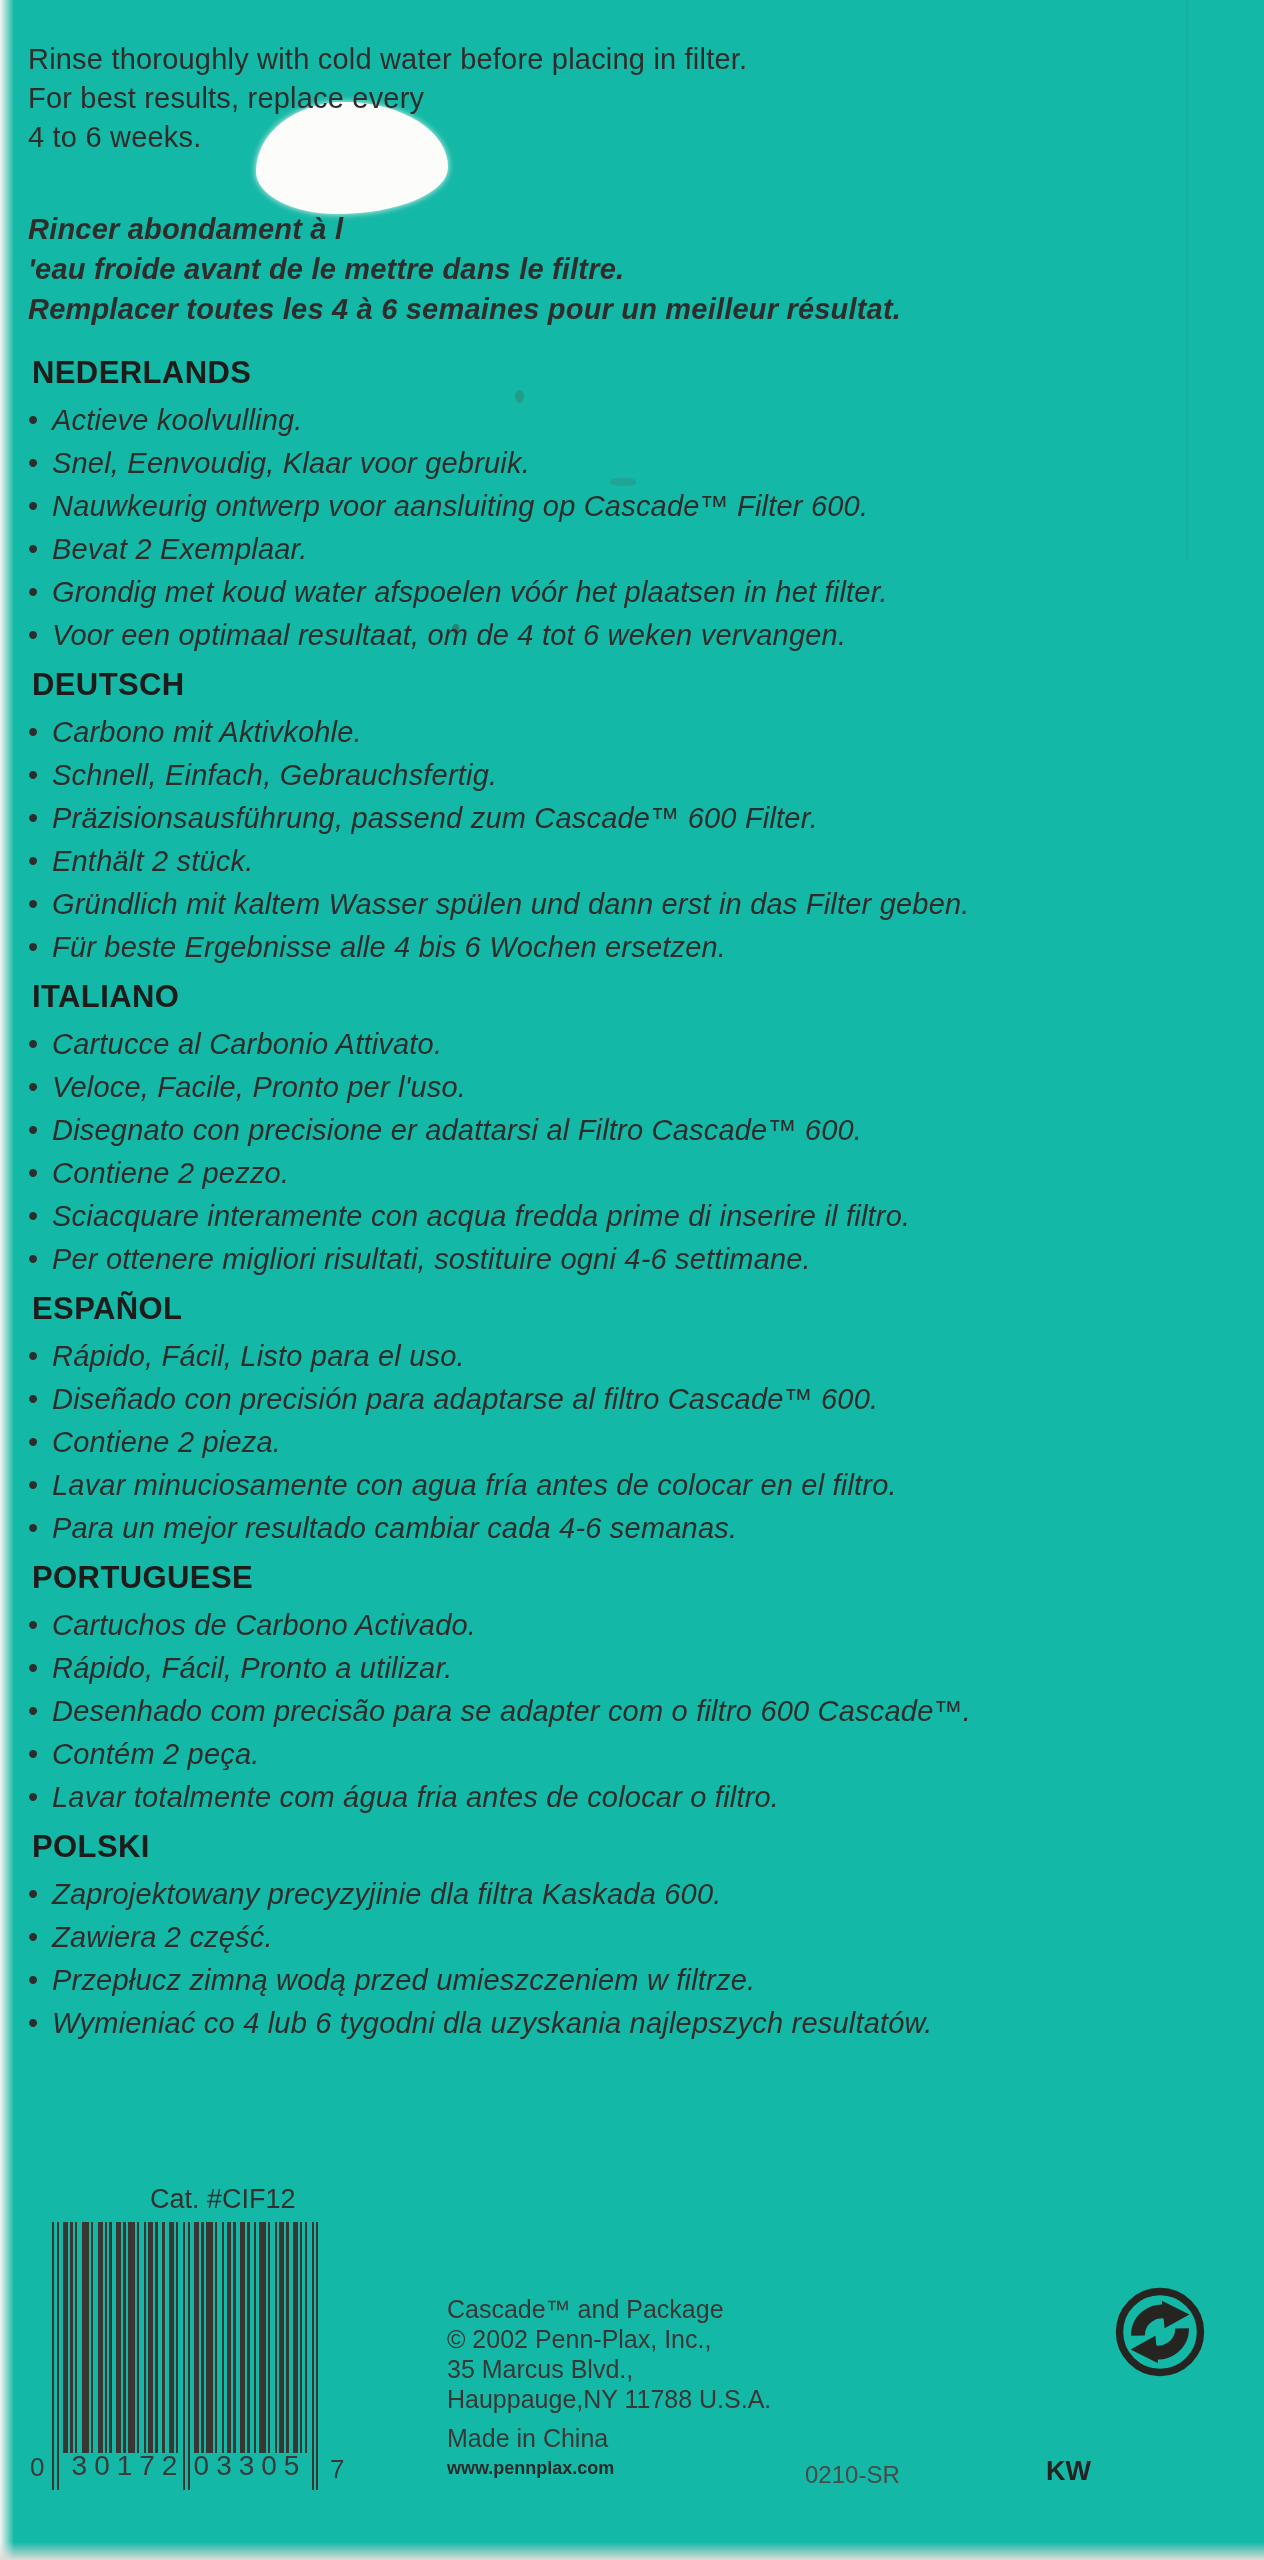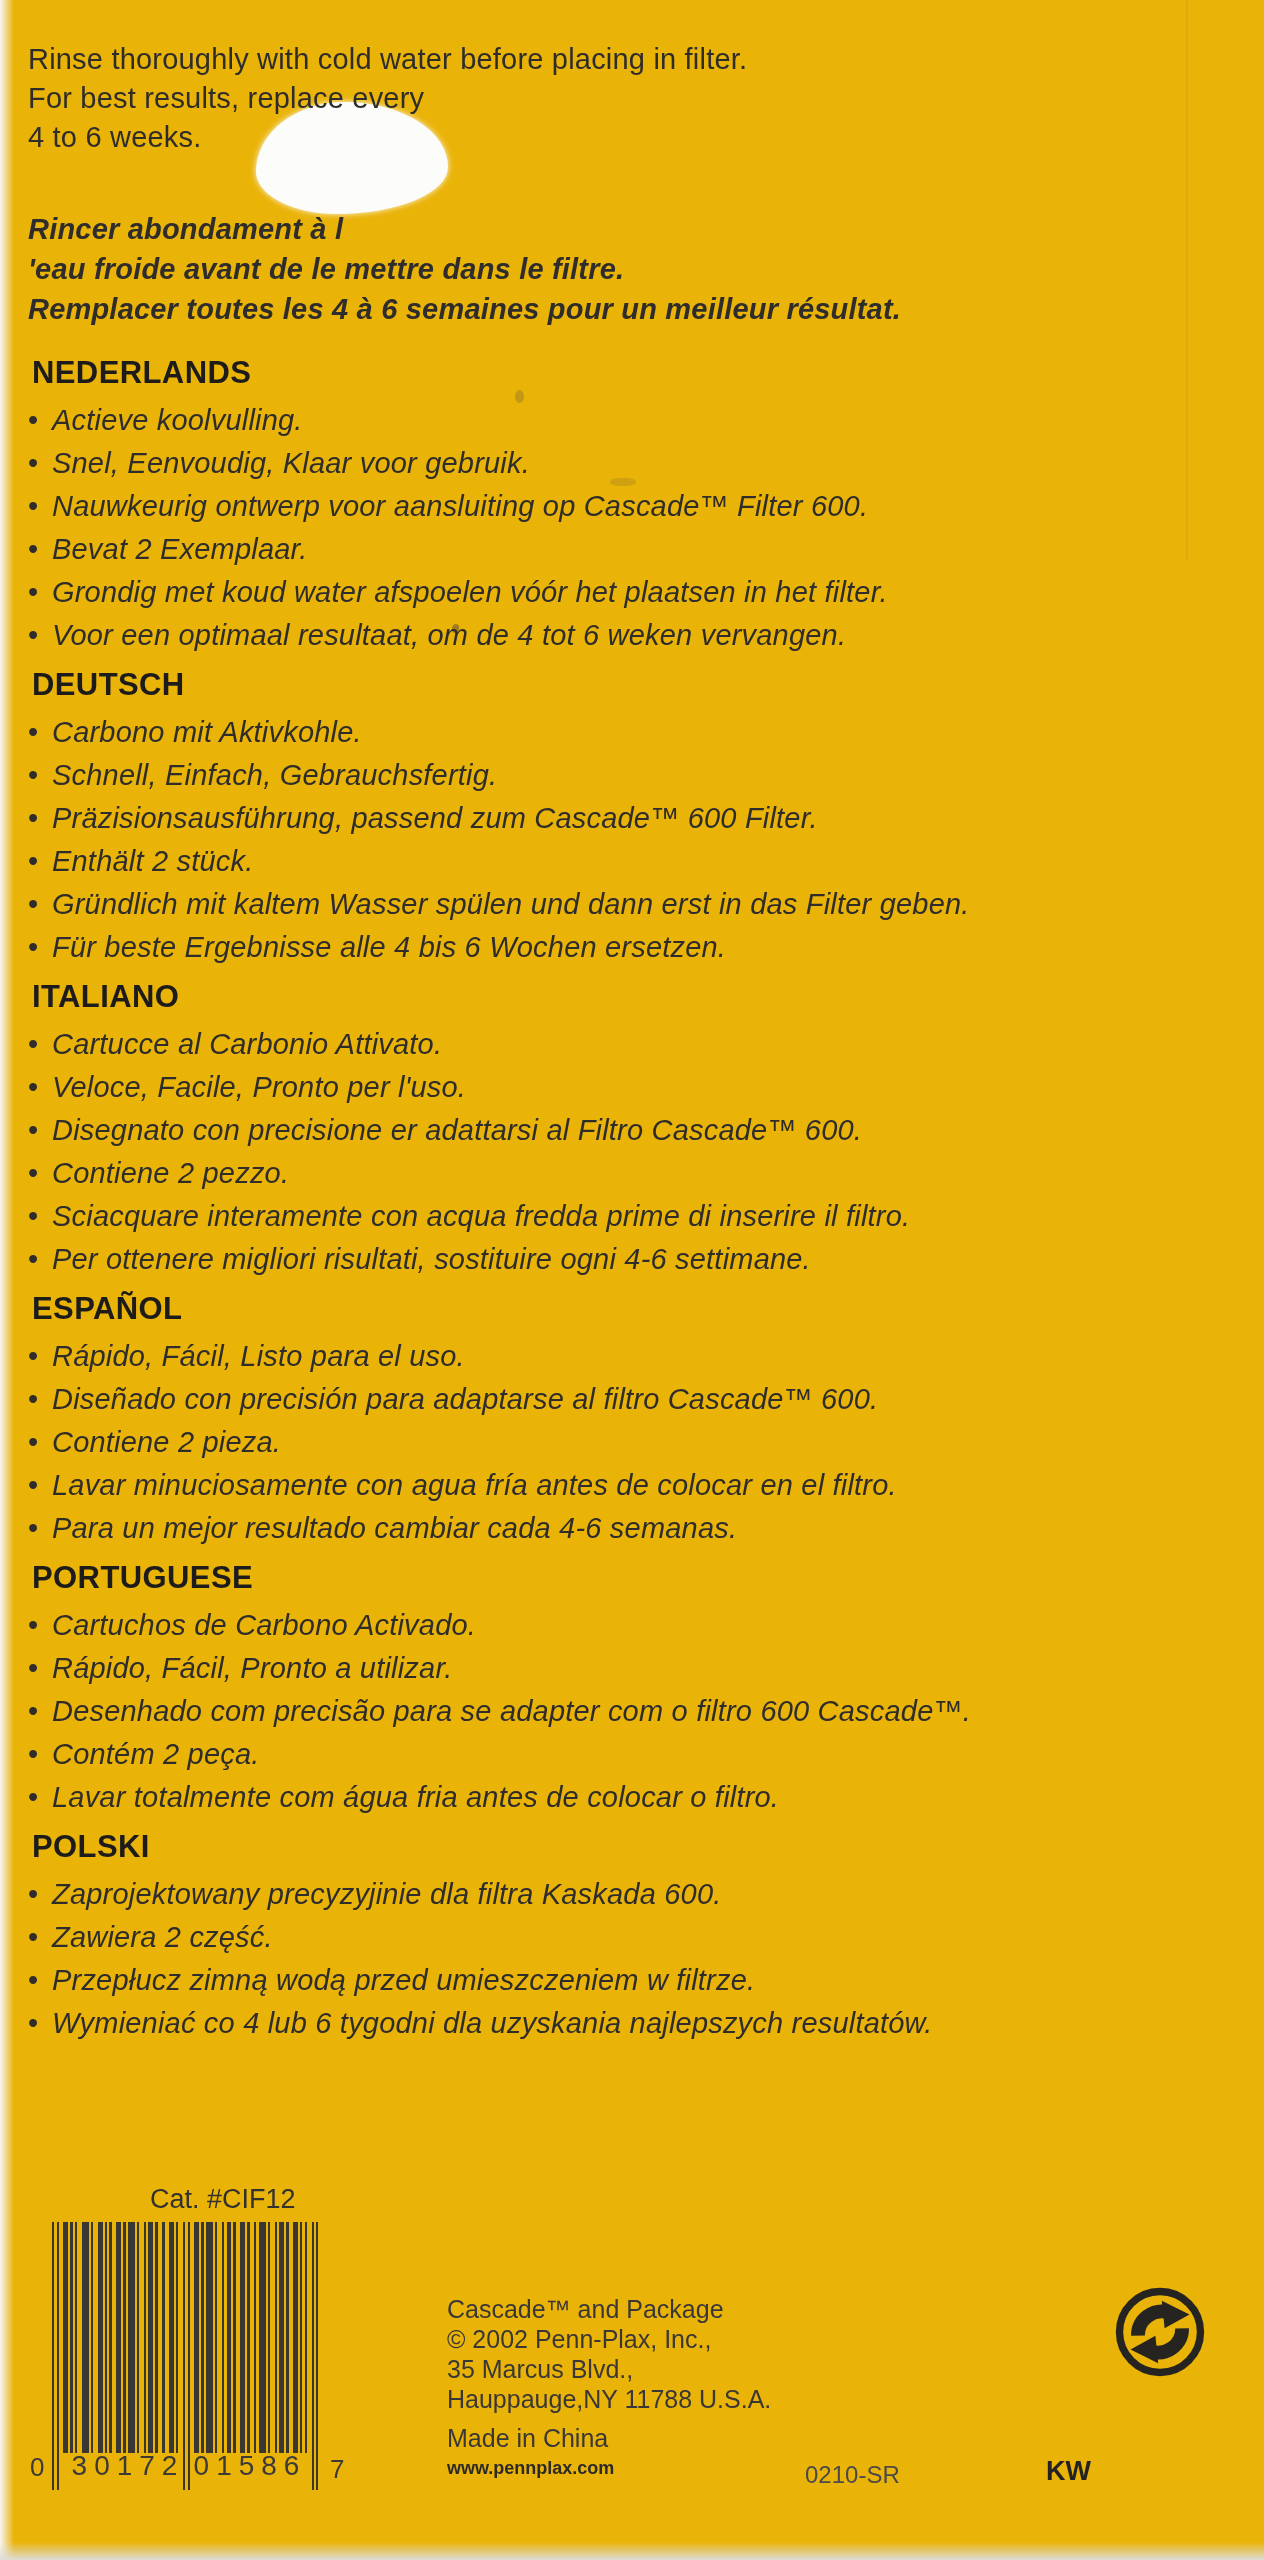--- a/index.html
+++ b/index.html
@@ -1,18 +1,18 @@
 <!DOCTYPE html>
 <html><head>
 <meta charset="utf-8">
 <style>
   html,body{margin:0;padding:0;background:#d8d6d3;}
   .page{
     position:relative; width:1264px; height:2560px; overflow:hidden;
-    background:#eab308;
+    background:#14b8a6;
     font-family:"Liberation Sans", sans-serif;
     color:#2f2d2b;
   }
   
   .edge-left{position:absolute;left:0;top:0;width:14px;height:100%;
     background:linear-gradient(to right, #f6f5f3, rgba(246,245,243,0));}
   .edge-bottom{position:absolute;left:0;bottom:0;width:100%;height:18px;
     background:linear-gradient(to top, #dedcd8, rgba(222,220,216,0));}
   .crease{position:absolute;left:1186px;top:0;width:2px;height:560px;background:rgba(90,85,80,0.07);}
   .speck{position:absolute;border-radius:50%;background:rgba(70,60,50,0.45);}
@@ -189,21 +189,21 @@
         <div class="bar" style="width: 4.6px; margin-right: 2.3px;"></div>
         <div class="bar" style="width: 2.3px; margin-right: 4.6px;"></div>
         <div class="bar" style="width: 4.6px; margin-right: 2.3px;"></div>
         <div class="bar" style="width: 2.3px; margin-right: 2.3px;"></div>
         <div class="bar" style="width: 2.3px; margin-right: 4.6px;"></div>
         <div class="bar tall" style="width: 2.3px; margin-right: 2.3px;"></div>
         <div class="bar tall" style="width: 2.3px; margin-right: 0px;"></div>
       </div>
     <div class="bc-digit bc-left">0</div>
     <div class="bc-group bc-g1">30172</div>
-    <div class="bc-group bc-g2">01586</div>
+    <div class="bc-group bc-g2">03305</div>
     <div class="bc-digit bc-right">7</div>
   </div>
 
   <div class="company">
       <div class="company-line">Cascade™  and Package</div>
       <div class="company-line">© 2002 Penn-Plax, Inc.,</div>
       <div class="company-line">35 Marcus Blvd.,</div>
       <div class="company-line">Hauppauge,NY 11788 U.S.A.</div>
       <div class="company-line">Made in China</div>
     </div>

